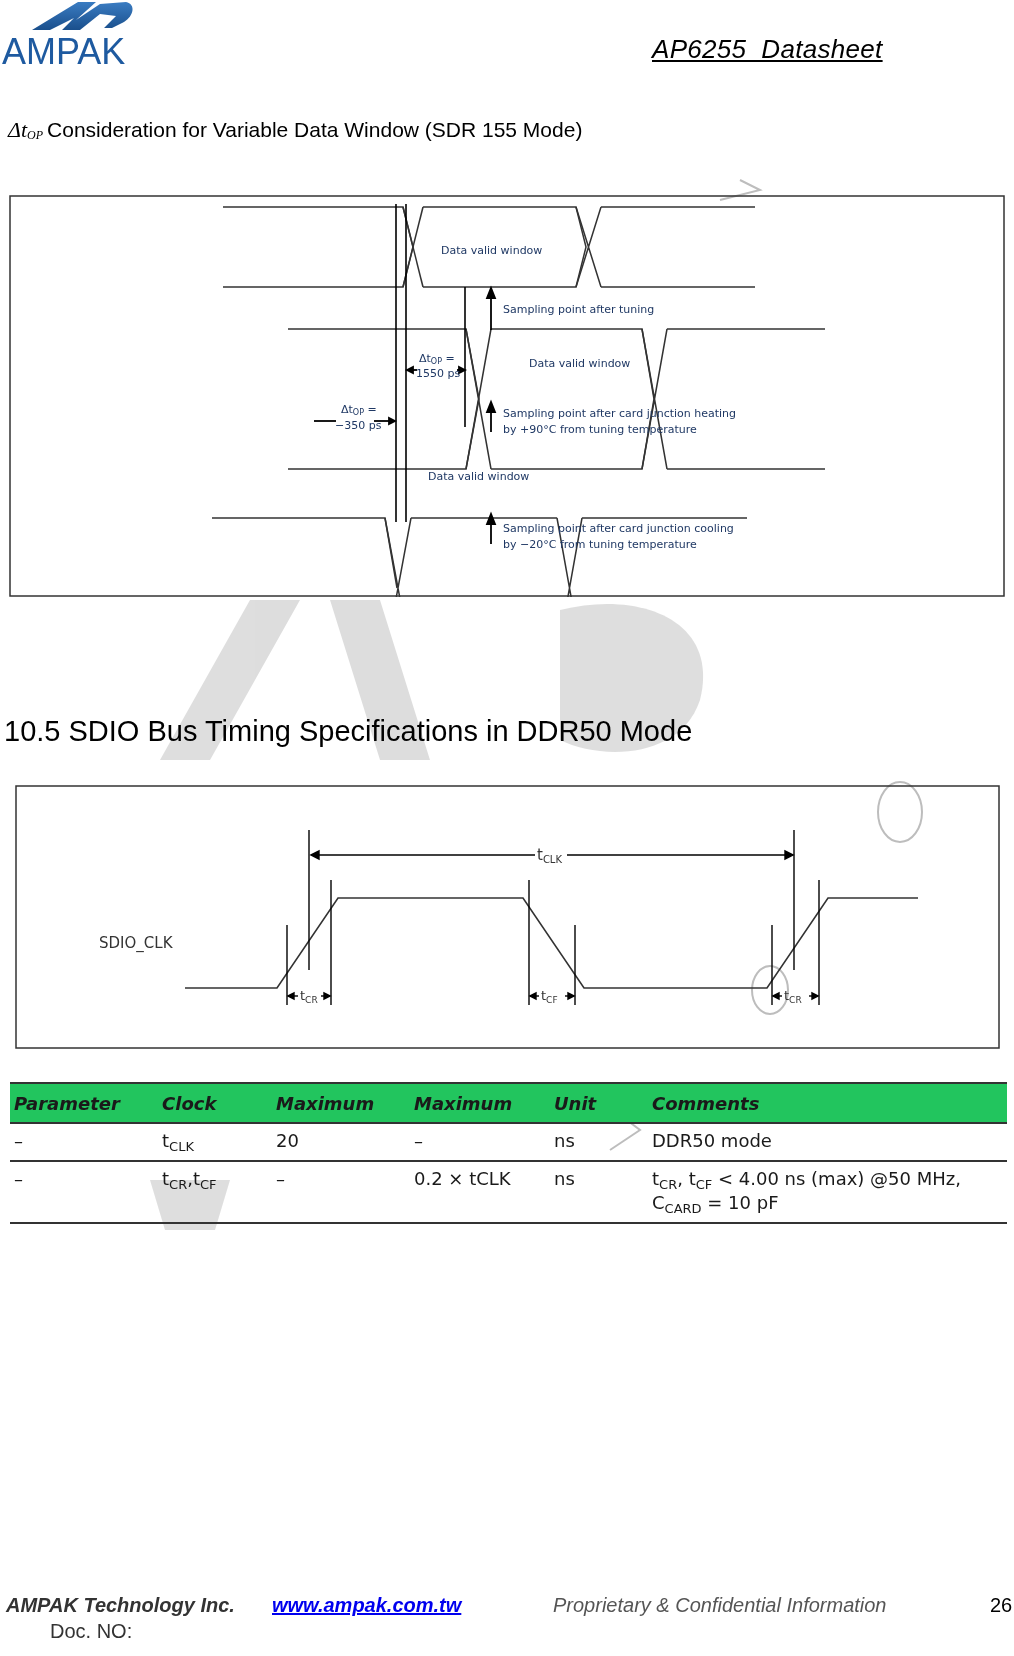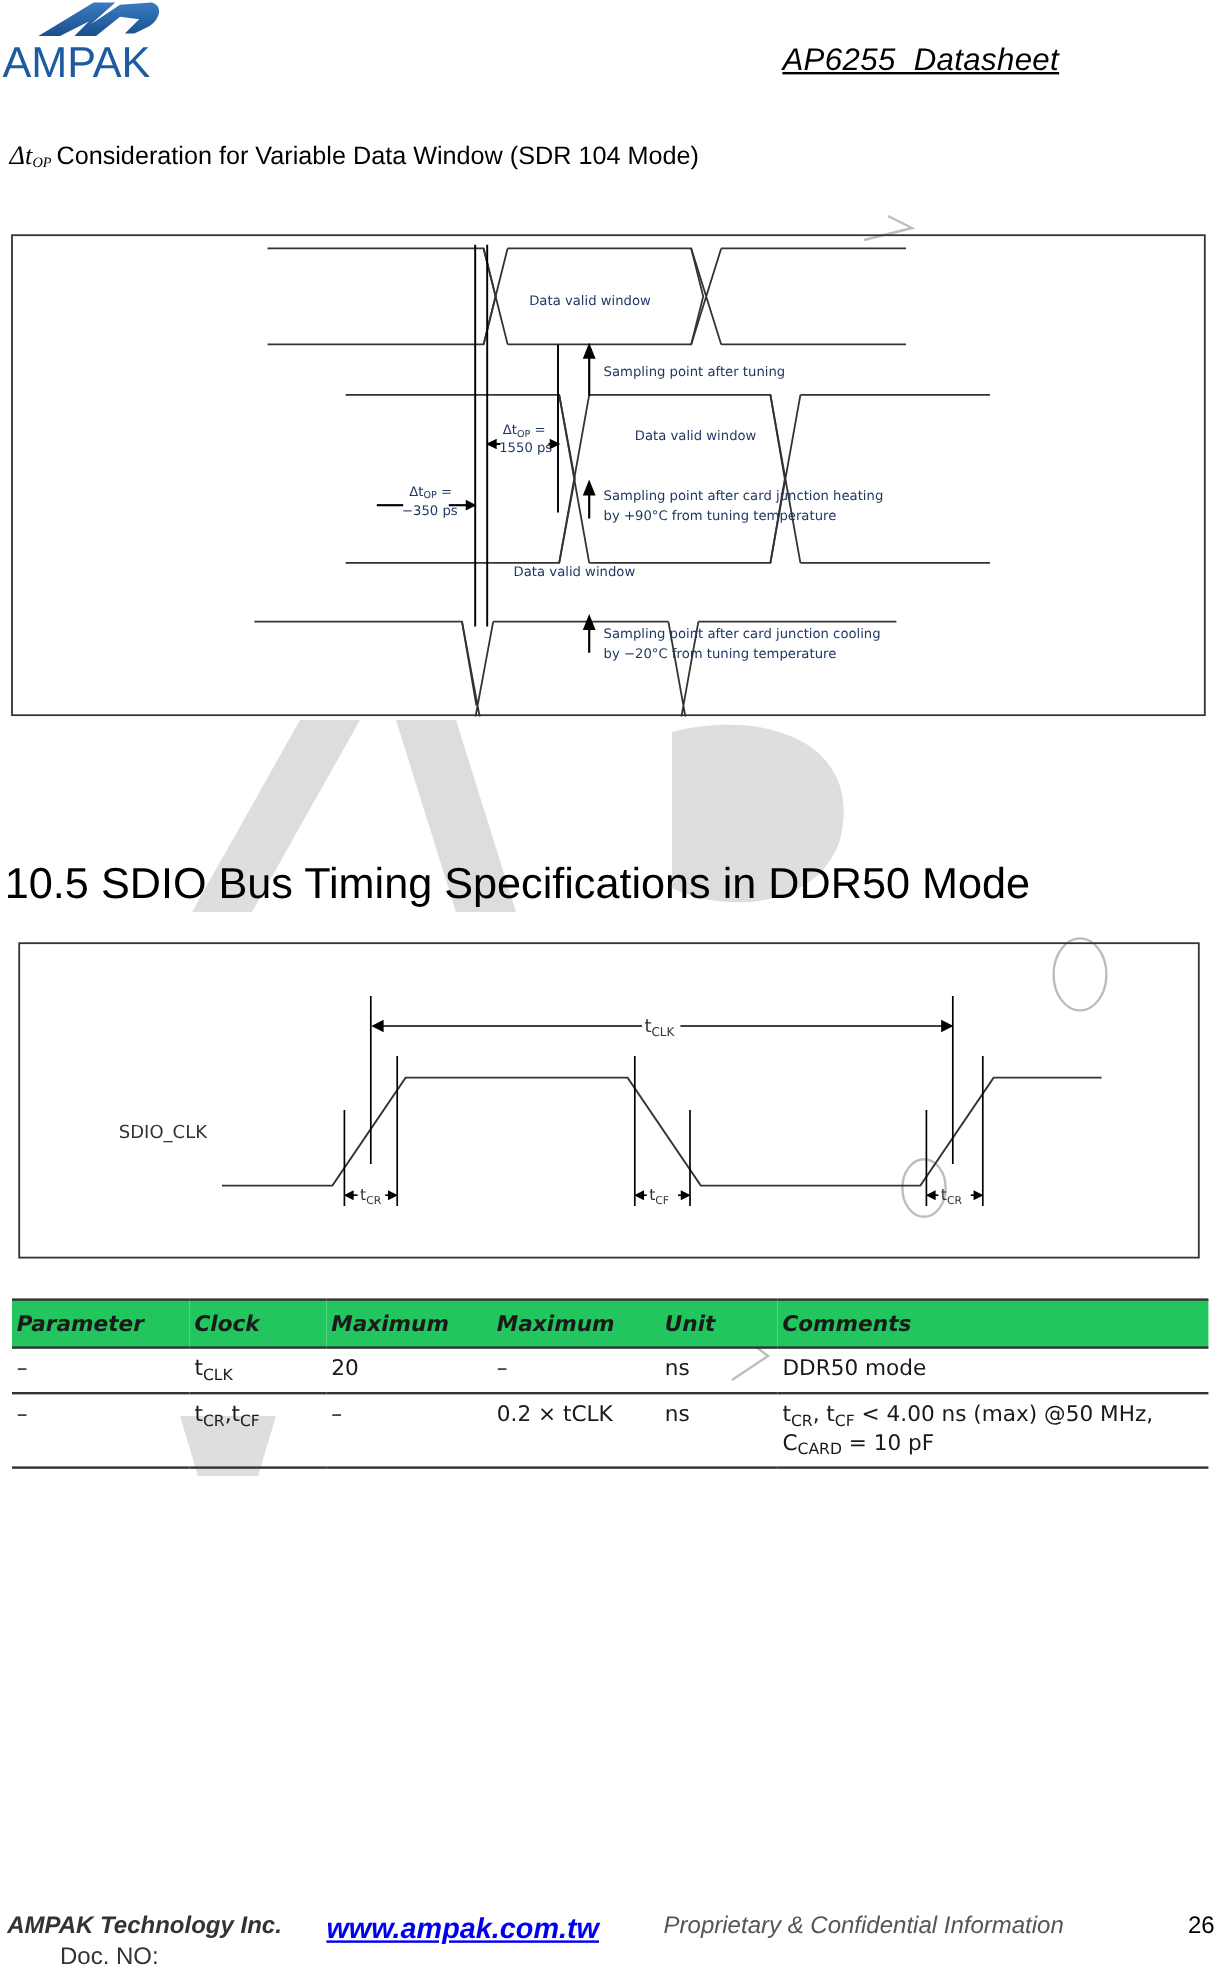--- a/index.html
+++ b/index.html
@@ -10,31 +10,31 @@
   .doc-title { left:652px; top:34px; font-size:26px; font-style:italic; letter-spacing:0.3px; white-space:pre;text-decoration:underline; }
   
   .caption { left:8px; top:117px; font-size:21px; white-space:nowrap; }
   .caption .delta { font-family:"Liberation Serif", serif; font-style:italic; font-size:22px; }
   .caption .sub { font-family:"Liberation Serif", serif; font-style:italic; font-size:12px; vertical-align:-2px; margin-right:4px; }
   
   .fig { position:absolute; }
   .fig svg { display:block; }
   .figtext { font-family:"DejaVu Sans", sans-serif; fill:#1f3864; }
   
-  .section-heading { left:4px; top:715px; font-size:36px; white-space:nowrap; }
+  .section-heading { left:4px; top:715px; font-size:29px; white-space:nowrap; }
   
   .wm { position:absolute; left:0; top:0; pointer-events:none; }
   
   .spec-table { position:absolute; left:10px; top:1082px; width:997px; border-collapse:collapse; font-family:"DejaVu Sans", sans-serif; font-size:18px; color:#1a1a1a; }
   .spec-table th { background:#22c55e; font-style:italic; font-weight:bold; text-align:left; height:38px; padding:0 4px; border-top:2px solid #333; border-bottom:2px solid #333; }
   .spec-table td { text-align:left; vertical-align:top; padding:6px 4px 6px 4px; border-bottom:2px solid #333; }
   .spec-table .sub { font-size:13px; vertical-align:-4px; }
   .col-param { width:140px; } .col-sym { width:106px; } .col-min { width:130px; } .col-max { width:132px; } .col-unit { width:90px; }
   .f-company { left:6px; top:1594px; font-weight:bold; font-style:italic; font-size:20px; color:#333; }
-  .f-link { left:272px; top:1594px; font-weight:bold; font-style:italic; font-size:24px; color:#0000ee; text-decoration:underline; }
+  .f-link { left:272px; top:1594px; font-weight:bold; font-style:italic; font-size:20px; color:#0000ee; text-decoration:underline; }
   .f-prop { left:553px; top:1594px; font-style:italic; font-size:20px; color:#555; }
   .f-page { left:990px; top:1594px; font-size:20px; }
   .f-doc { left:6px; top:1620px; font-size:20px; color:#333;margin-left:44px; }
 </style>
 </head>
 <body>
 
 <svg class="wm" width="1014" height="1656">
   <g fill="#d8d8d8" opacity="0.85">
     <path d="M250 600 L300 600 L210 760 L160 760 Z"></path>
@@ -58,21 +58,21 @@
         <stop offset="1" stop-color="#1a4f8c"></stop>
       </linearGradient>
     </defs>
     <path d="M32 30 L78 2 L96 2 L76 20 L100 4 L126 2 C136 4 134 16 124 22 L112 28 L104 28 L116 16 L100 14 L80 30 L62 30 L74 18 L50 30 Z" fill="url(#lg)"></path>
     <text x="2" y="64" font-family="Liberation Sans, sans-serif" font-size="36" fill="#1e5aa0">AMPAK</text>
   </svg>
 </div>
 <div class="abs doc-title">AP6255  Datasheet</div>
 
 <div class="abs caption">
-  <span class="delta">Δt</span><span class="sub">OP</span><span>Consideration for Variable Data Window (SDR 104 Mode)</span>
+  <span class="delta">Δt</span><span class="sub">OP</span><span>Consideration for Variable Data Window (SDR 155 Mode)</span>
 </div>
 
 <div class="fig" style="left:9px; top:192px;">
   <svg width="996" height="405" viewBox="0 0 996 405">
     <rect x="1" y="4" width="994" height="400" fill="none" stroke="#333" stroke-width="1.5"></rect>
     <g stroke="#333" stroke-width="1.5" fill="none">
 
       <path d="M214 15 L394 15 L404 55 L394 95 L214 95"></path>
       <path d="M394 15 L414 95"></path>
       <path d="M394 95 L414 15"></path>

